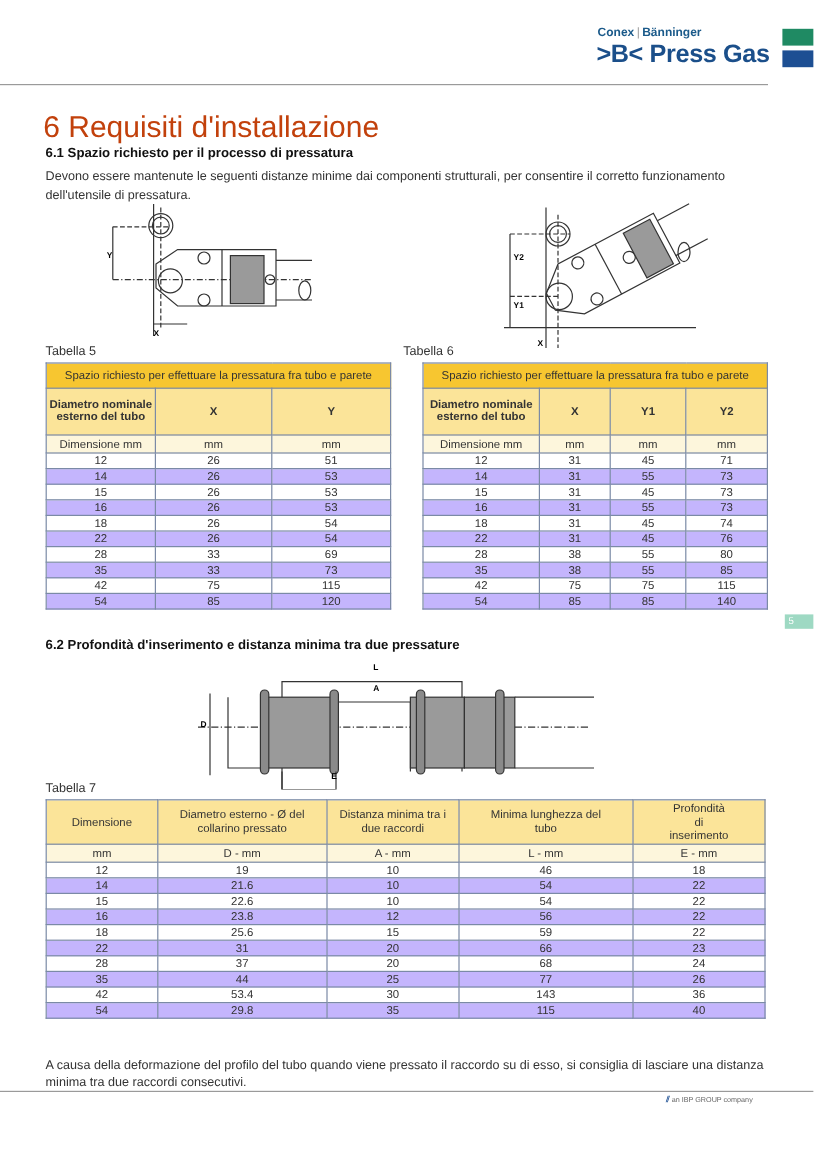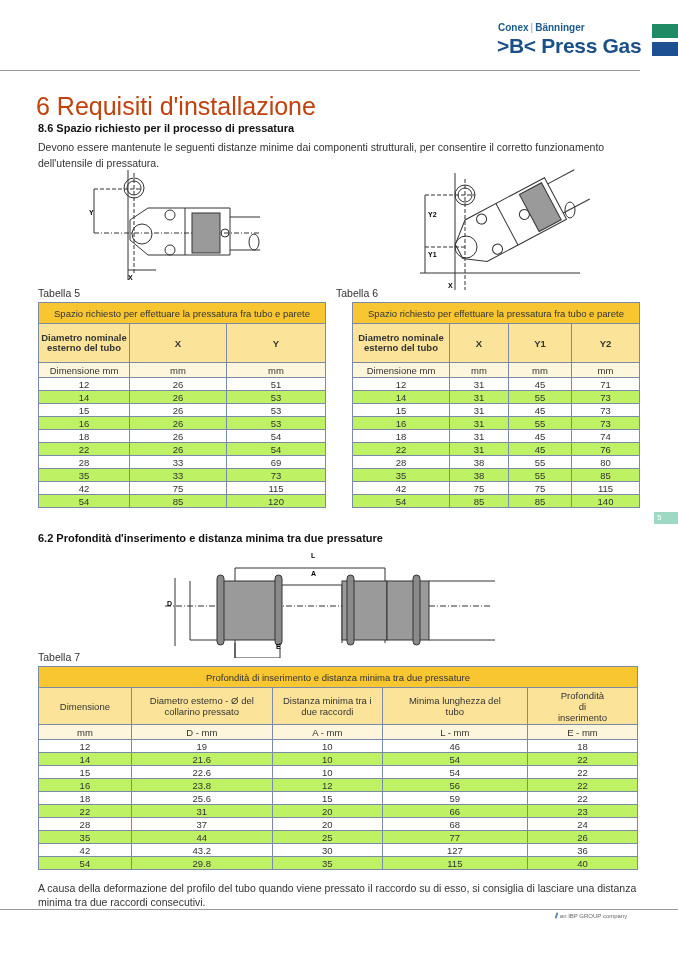--- a/index.html
+++ b/index.html
@@ -14,38 +14,38 @@
   .title{left:36px;top:92px;font-size:25px;color:#c2410c;font-weight:normal;}
   .h2{font-size:11px;font-weight:bold;color:#111;}
   .p{font-size:10.5px;color:#333;line-height:16px;}
   .caption{font-size:10.5px;color:#333;}
   table{border-collapse:collapse;font-size:9.5px;color:#333;}
   td,th{border:1px solid #7b8aa6;text-align:center;padding:0;}
   .t-head td{background:#f7c630;font-weight:normal;}
   .t-col td{background:#fbe499;}
   .t-unit td{background:#fdf6dc;}
   .row-odd td{background:#fff;}
-  .row-even td{background:#bef264;}
+  .row-even td{background:#c4b5fd;}
   .side-tab{left:654px;top:512px;width:24px;height:12px;background:#9ed9c3;color:#fff;font-size:8px;line-height:12px;padding-left:3px;box-sizing:border-box;}
   .hr-bot{left:0;top:909px;width:678px;height:1px;background:#9a9a9a;}
   .footer-co{left:555px;top:912px;font-size:6px;color:#666;}
 </style>
 </head>
 <body>
 
 <div class="abs logo-small">
   <span>Conex</span><span class="sep">|</span><span>Bänninger</span>
 </div>
 <div class="abs logo-big">&gt;B&lt; Press Gas</div>
 <div class="abs brand-green"></div>
 <div class="abs brand-blue"></div>
 <div class="abs hr-top"></div>
 
 <div class="abs title">6 Requisiti d'installazione</div>
-<div class="abs h2" style="left:38px;top:122px;">8.6 Spazio richiesto per il processo di pressatura</div>
+<div class="abs h2" style="left:38px;top:122px;">6.1 Spazio richiesto per il processo di pressatura</div>
 <div class="abs p" style="left:38px;top:139px;width:610px;">Devono essere mantenute le seguenti distanze minime dai componenti strutturali, per consentire il corretto funzionamento dell'utensile di pressatura.</div>
 
 <svg class="abs" style="left:80px;top:170px;" width="180" height="115">
   <g stroke="#333" fill="none" stroke-width="1">
     <line x1="48" y1="0" x2="48" y2="110"></line>
     <circle cx="54" cy="18" r="10"></circle>
       <circle cx="54" cy="18" r="7"></circle>
     <line x1="54" y1="3" x2="54" y2="105" stroke-dasharray="4,2"></line>
     <line x1="14" y1="19" x2="60" y2="19" stroke-dasharray="4,2"></line>
     <line x1="14" y1="19" x2="14" y2="63"></line>
@@ -276,23 +276,20 @@
   <polyline points="70,95 70,110 115,110 115,95" stroke="#333" fill="none"></polyline>
   <text x="146" y="10" font-size="7" font-weight="bold" font-family="Liberation Sans, sans-serif">L</text>
   <text x="146" y="28" font-size="7" font-weight="bold" font-family="Liberation Sans, sans-serif">A</text>
   <text x="2" y="58" font-size="7" font-weight="bold" font-family="Liberation Sans, sans-serif">D</text>
   <text x="111" y="101" font-size="7" font-weight="bold" font-family="Liberation Sans, sans-serif">E</text>
 </svg>
 
 <div class="abs caption" style="left:38px;top:651px;">Tabella 7</div>
 <table class="abs" style="left:38px;top:666px;width:600px;">
   <tbody>
-      <tr class="t-head">
-        <td colspan="5" style="height:20px;">Profondità di inserimento e distanza minima tra due pressature</td>
-      </tr>
   <tr class="t-col">
     <td style="height:36px;width:100px;">Dimensione</td>
     <td style="width:136px;padding:0 10px;">Diametro esterno - Ø del collarino pressato</td>
     <td style="width:104px;padding:0 8px;">Distanza minima tra i due raccordi</td>
     <td style="width:116px;padding:0 20px;">Minima lunghezza del tubo</td>
     <td style="padding:0 30px;">Profondità di inserimento</td>
   </tr>
   <tr class="t-unit">
     <td style="height:14px;">mm</td>
     <td>D - mm</td>
@@ -353,23 +350,23 @@
       </tr>
       <tr class="row-even">
         <td style="height: 12px;">35</td>
         <td style="height: 12px;">44</td>
         <td style="height: 12px;">25</td>
         <td style="height: 12px;">77</td>
         <td style="height: 12px;">26</td>
       </tr>
       <tr class="row-odd">
         <td style="height: 12px;">42</td>
-        <td style="height: 12px;">43.2</td>
+        <td style="height: 12px;">53.4</td>
         <td style="height: 12px;">30</td>
-        <td style="height: 12px;">127</td>
+        <td style="height: 12px;">143</td>
         <td style="height: 12px;">36</td>
       </tr>
       <tr class="row-even">
         <td style="height: 12px;">54</td>
         <td style="height: 12px;">29.8</td>
         <td style="height: 12px;">35</td>
         <td style="height: 12px;">115</td>
         <td style="height: 12px; margin-top: 17px;">40</td>
       </tr>
     </tbody>

